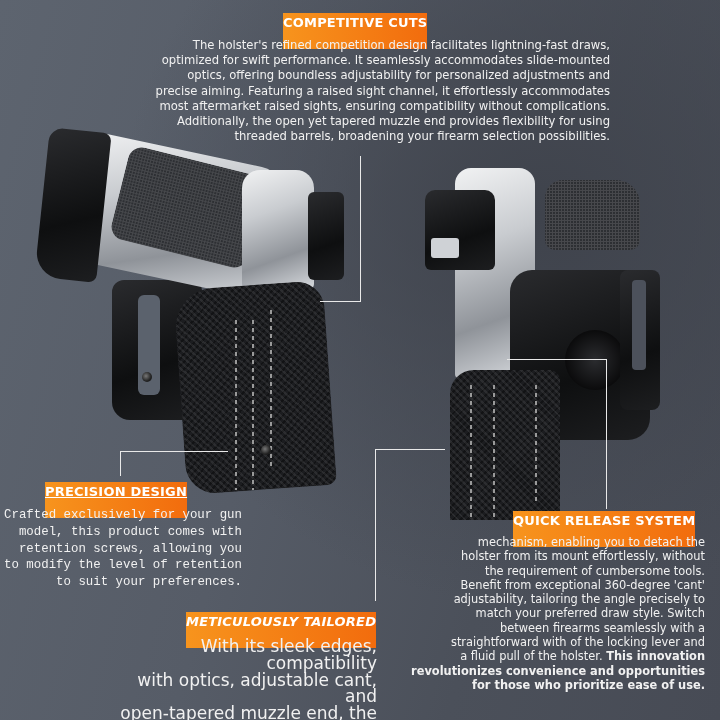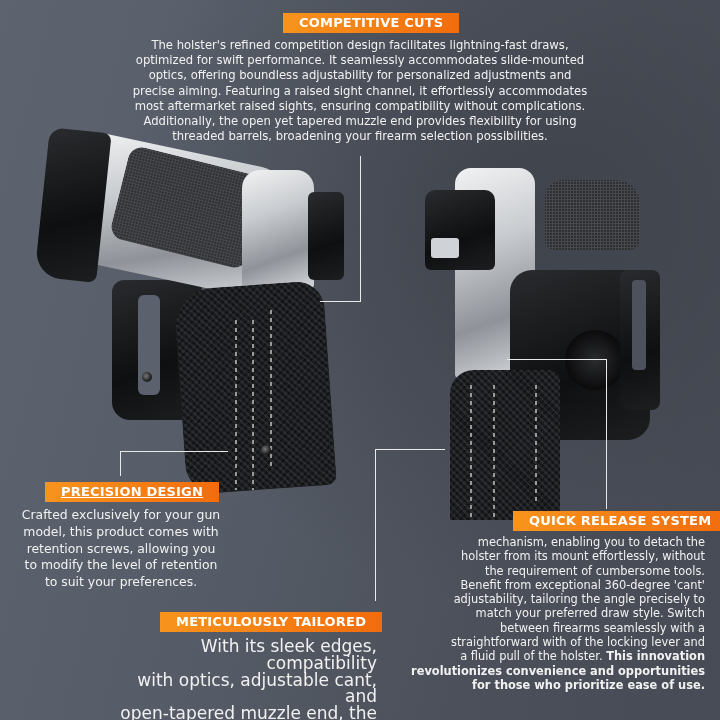--- a/index.html
+++ b/index.html
@@ -15,31 +15,31 @@
   .stage { position: absolute; inset: 0; }
 
   .badge {
     position: absolute;
     background: linear-gradient(90deg, #f7941d 0%, #f26c0d 100%);
     color: #ffffff;
     font-weight: bold;
     font-size: 13px;
     letter-spacing: 0.2px;
     line-height: 20px;
-    height: 20px;
-    padding: 0 16px;
+    height: 36px;
+    padding: 0 0;
     white-space: nowrap;
   }
   .text {
     position: absolute;
     font-size: 11.6px;
     line-height: 15.2px;
     color: #f1f1f1;
   }
-  .center { text-align: center; }
+  .center { text-align: right; }
   .right { text-align: right; }
   .bold { font-weight: bold; }
 
   .line { position: absolute; background: #e9e9e9; }
 
   
   .prod { position: absolute; }
   .cf {
     background-color: #1c1d20;
     background-image:
@@ -131,29 +131,29 @@
     <div>The holster's refined competition design facilitates lightning-fast draws,</div>
     <div>optimized for swift performance. It seamlessly accommodates slide-mounted</div>
     <div>optics, offering boundless adjustability for personalized adjustments and</div>
     <div>precise aiming. Featuring a raised sight channel, it effortlessly accommodates</div>
     <div>most aftermarket raised sights, ensuring compatibility without complications.</div>
     <div>Additionally, the open yet tapered muzzle end provides flexibility for using</div>
     <div>threaded barrels, broadening your firearm selection possibilities.</div>
   </div>
 
   <div class="badge" style="left:45px;top:482px;text-decoration:underline;">PRECISION DESIGN</div>
-  <div class="text center" style="left:0px;top:507px;width:242px;font-size:12.4px;line-height:16.8px;">
+  <div class="text center" style="left:0px;top:507px;width:242px;font-size:12.4px;line-height:16.8px;font-family:Liberation Mono, monospace;">
     <div>Crafted exclusively for your gun</div>
     <div>model, this product comes with</div>
     <div>retention screws, allowing you</div>
     <div>to modify the level of retention</div>
     <div>to suit your preferences.</div>
   </div>
 
-  <div class="badge" style="left:160px;top:612px;">METICULOUSLY TAILORED</div>
+  <div class="badge" style="left:186px;top:612px;font-style:italic;">METICULOUSLY TAILORED</div>
   <div class="text right" style="left:100px;top:638px;width:277px;font-size:17px;line-height:16.8px;">
     <div>With its sleek edges, compatibility</div>
     <div>with optics, adjustable cant, and</div>
     <div>open-tapered muzzle end, the OWB</div>
     <div>Loop Holster is an ideal choice.</div>
   </div>
 
   <div class="badge" style="left:513px;top:511px;">QUICK RELEASE SYSTEM</div>
   <div class="text right" style="left:395px;top:535px;width:310px;font-size:11.4px;line-height:14.3px;">
     <div>mechanism, enabling you to detach the</div>

